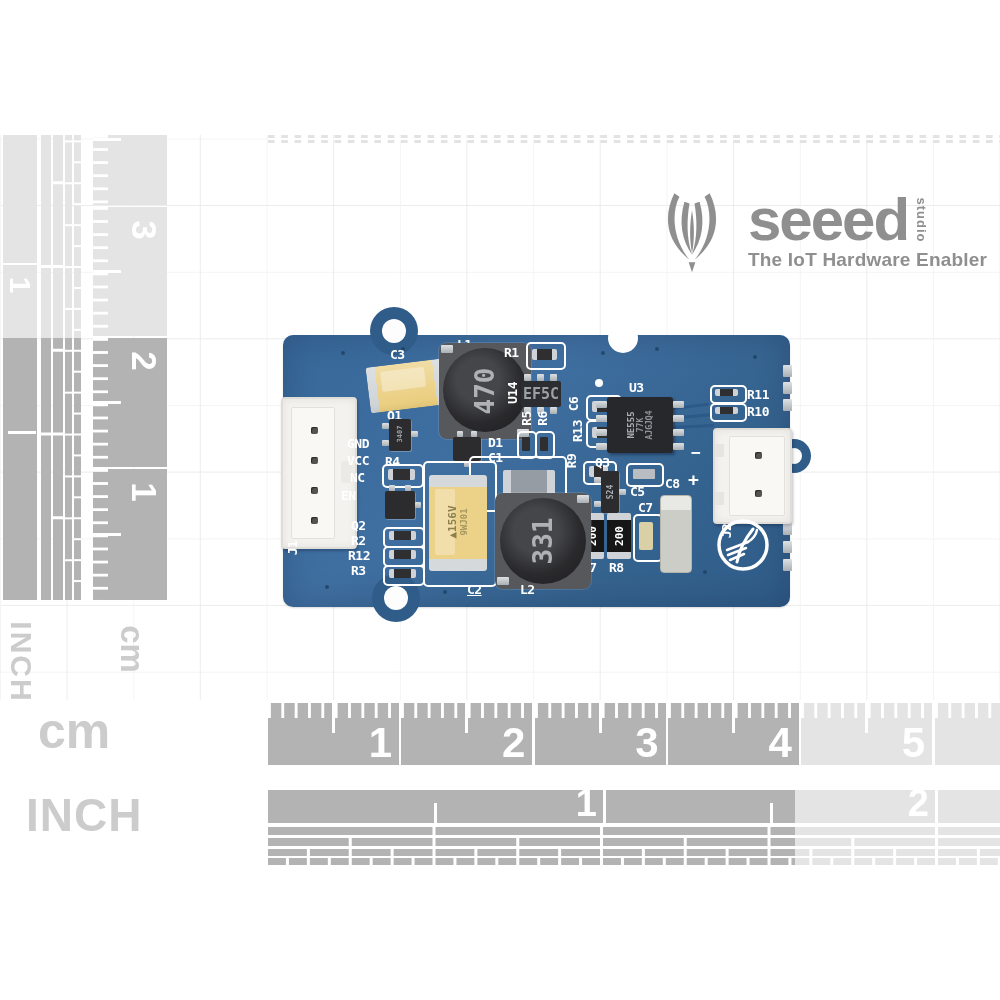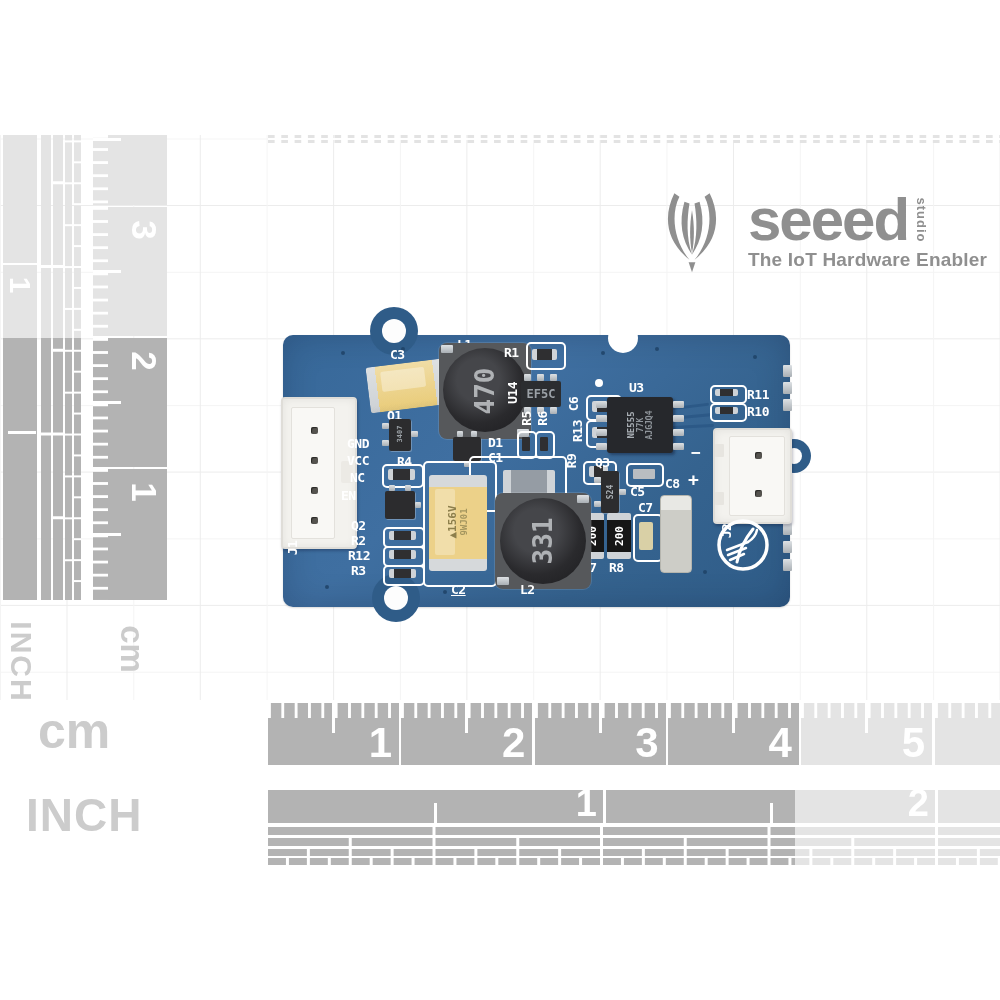--- a/index.html
+++ b/index.html
@@ -250,21 +250,21 @@
     <span class="abs sk" style="left:58px;top:154px;">EN</span>
 
     <span class="abs sk" style="left:104px;top:74px;">Q1</span>
     <div class="abs qbody" style="left:106px;top:84px;width:22px;height:32px;">
       <div class="abs leg" style="left:-7px;top:4px;width:7px;height:6px;"></div>
       <div class="abs leg" style="left:-7px;top:21px;width:7px;height:6px;"></div>
       <div class="abs leg" style="left:22px;top:12px;width:7px;height:6px;"></div>
     </div>
     <div class="abs ctr mark" style="left:104px;top:94px;width:26px;height:10px;font-size:7px;color:#9aa0a5;transform:rotate(-90deg);">3407</div>
 
-    <span class="abs sk" style="left:102px;top:120px;margin-left:12px;">R4</span>
+    <span class="abs sk" style="left:102px;top:120px;">R4</span>
     <div class="abs obox" style="left:99px;top:129px;width:38px;height:20px;">
       <div class="abs rchip" style="left:4px;top:3px;width:27px;height:11px;"></div>
     </div>
 
     <span class="abs sk" style="left:107px;top:13px;">C3</span>
     <div class="abs" style="left:85px;top:28px;width:76px;height:46px;border-radius:3px;transform:rotate(-7deg);
          background:linear-gradient(to right,#cfd3d6 0 12%,#eace7f 12% 88%,#cfd3d6 88%),linear-gradient(rgba(255,255,255,.3),rgba(0,0,0,.05));
          background-blend-mode:overlay;">
       <div class="abs" style="left:14px;top:6px;width:44px;height:20px;background:rgba(255,255,255,.35);border-radius:2px;"></div>
     </div>
@@ -283,21 +283,21 @@
     </div>
 
     <div class="abs ctr sk" style="left:214px;top:51px;width:30px;height:14px;transform:rotate(-90deg);">U14</div>
     <div class="abs" style="left:238px;top:46px;width:40px;height:26px;background:#2b2d30;border-radius:2px;">
       <div class="abs leg" style="left:3px;top:-7px;width:7px;height:7px;"></div>
       <div class="abs leg" style="left:16px;top:-7px;width:7px;height:7px;"></div>
       <div class="abs leg" style="left:29px;top:-7px;width:7px;height:7px;"></div>
       <div class="abs leg" style="left:3px;top:26px;width:7px;height:7px;"></div>
       <div class="abs leg" style="left:16px;top:26px;width:7px;height:7px;"></div>
       <div class="abs leg" style="left:29px;top:26px;width:7px;height:7px;"></div>
-      <div class="abs ctr mark" style="left:0;top:0;width:40px;height:26px;font-size:12px;color:#9ba1a7;">EF5C</div>
+      <div class="abs ctr mark" style="left:0;top:0;width:40px;height:26px;font-size:15px;color:#9ba1a7;">EF5C</div>
     </div>
 
     <span class="abs sk" style="left:205px;top:101px;">D1</span>
     <span class="abs sk" style="left:205px;top:116px;">C1</span>
     <div class="abs qbody" style="left:170px;top:102px;width:28px;height:24px;">
       <div class="abs leg" style="left:4px;top:-6px;width:6px;height:6px;"></div>
       <div class="abs leg" style="left:18px;top:-6px;width:6px;height:6px;"></div>
       <div class="abs leg" style="left:11px;top:24px;width:6px;height:6px;"></div>
     </div>
     <div class="abs obox" style="left:186px;top:121px;width:94px;height:52px;">
@@ -378,21 +378,21 @@
     <div class="abs obox" style="left:140px;top:126px;width:70px;height:122px;"></div>
     <div class="abs tantv" style="left:146px;top:140px;width:58px;height:96px;">
       <div class="abs" style="left:6px;top:14px;width:20px;height:66px;background:rgba(255,255,255,.28);border-radius:2px;"></div>
       <div class="abs ctr" style="left:-12px;top:34px;width:82px;height:26px;transform:rotate(-90deg);">
         <div style="text-align:center;line-height:1.2;">
           <div class="mark" style="font-size:11px;color:#8d7f4c;">▲156V</div>
           <div class="mark" style="font-size:9px;color:#a4965f;">9WJ01</div>
         </div>
       </div>
     </div>
-    <span class="abs sk" style="left:168px;top:248px;text-decoration:underline;">C2</span>
+    <span class="abs sk" style="left:184px;top:248px;text-decoration:underline;">C2</span>
 
     <div class="abs indbase" style="left:212px;top:158px;width:96px;height:96px;">
       <div class="abs coil" style="left:5px;top:5px;width:86px;height:86px;"></div>
       <div class="abs leg" style="left:2px;top:84px;width:12px;height:8px;"></div>
       <div class="abs leg" style="left:82px;top:2px;width:12px;height:8px;"></div>
     </div>
     <div class="abs ctr coiltxt" style="left:230px;top:191px;width:60px;height:30px;transform:rotate(-90deg);">331</div>
     <span class="abs sk" style="left:237px;top:248px;">L2</span>
 
     <span class="abs sk" style="left:68px;top:184px;">Q2</span>

